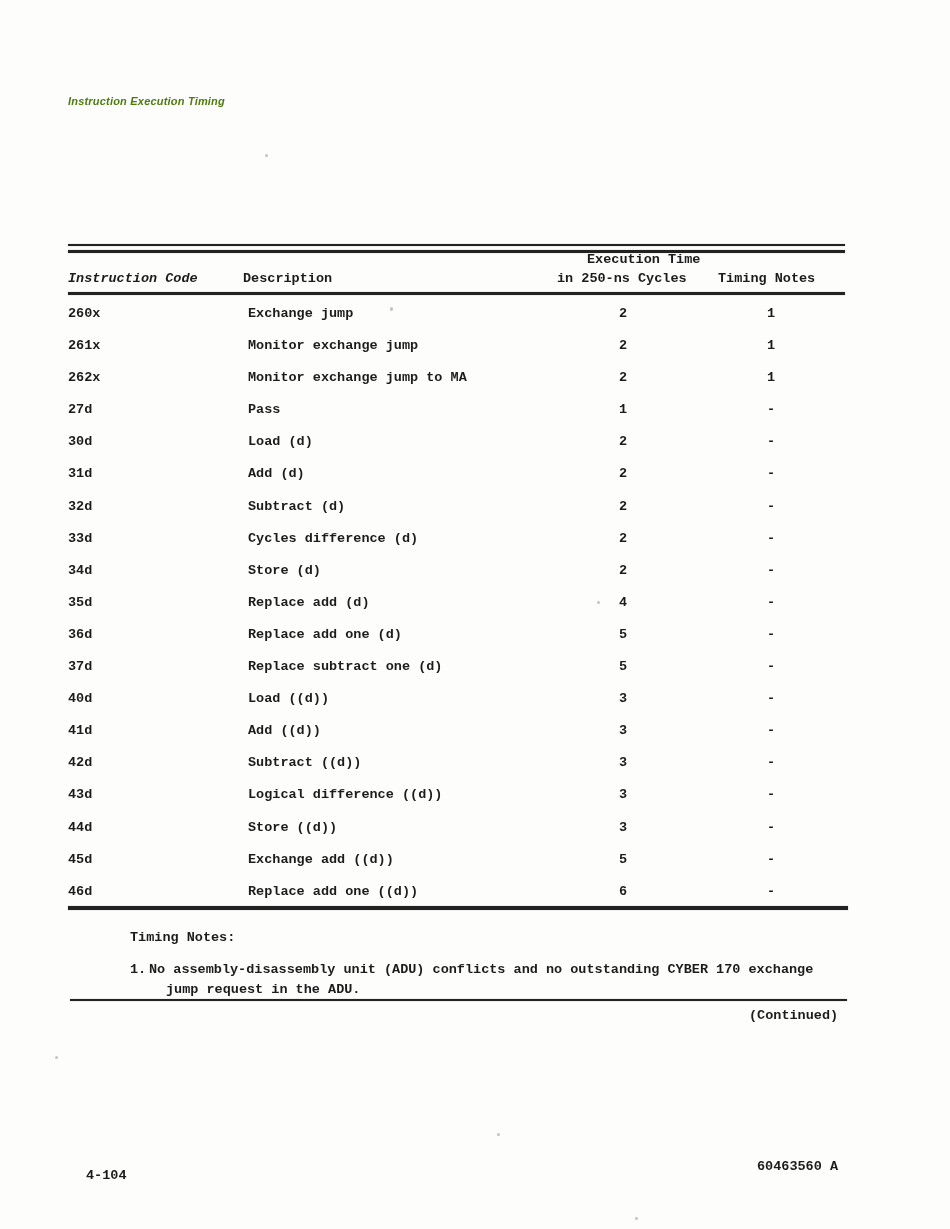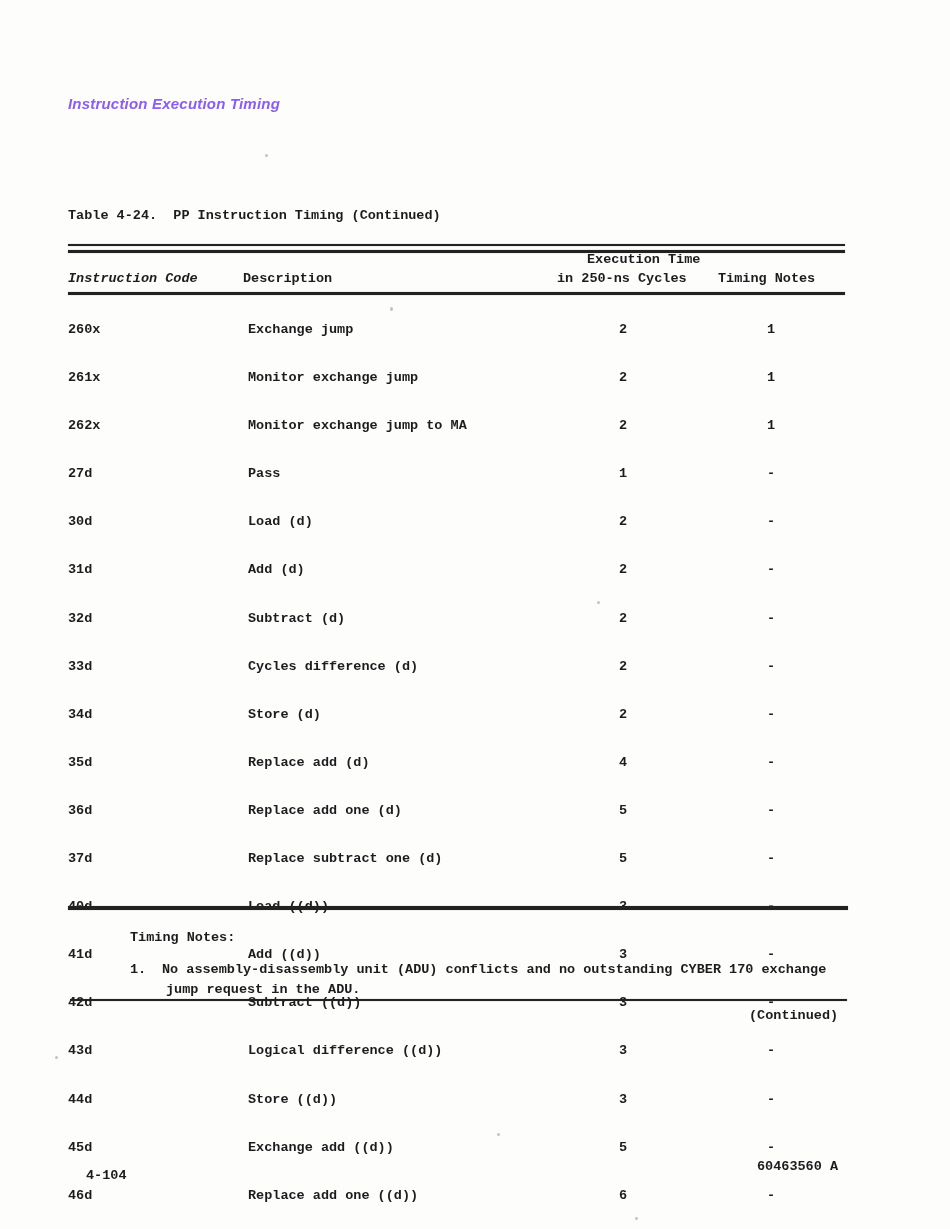--- a/index.html
+++ b/index.html
@@ -16,55 +16,53 @@
     font-family: "Liberation Mono", "DejaVu Sans Mono", monospace;
     font-weight: bold;
     font-size: 13.5px;
     overflow: hidden;
   }
   .abs { position: absolute; white-space: pre; }
   .running-header {
     font-family: "Liberation Sans", sans-serif;
     font-style: italic;
     font-weight: bold;
-    font-size: 15px;
+    font-size: 11px;
     letter-spacing: 0.2px;
-    color: #8b5cf6;
+    color: #4d7c0f;
   }
   .rule {
     position: absolute;
     background: #1a1a1a;
   }
   .rule.soft { background: #222; box-shadow: 0 0 1px rgba(0,0,0,0.55); }
   .table-body { position: absolute; left: 0; top: 62px; width: 777px; }
   .row {
     position: relative;
     height: 32.1px;
     line-height: 17px;
-    margin-top: 16px;
   }
   .row .c-code { position: absolute; left: 0;   top: 0; white-space: pre; }
   .row .c-desc { position: absolute; left: 180px; top: 0; white-space: pre; }
   .row .c-cyc  { position: absolute; left: 539px; top: 0; width: 32px; text-align: center; }
   .row .c-note { position: absolute; left: 687px; top: 0; width: 32px; text-align: center; }
   .speck {
     position: absolute;
     background: #555;
     border-radius: 50%;
     opacity: 0.35;
   }
 </style>
 </head>
 <body>
 
 <div class="page">
 
   <div class="abs running-header" style="left:68px; top:95px;">Instruction Execution Timing</div>
 
-  <div class="abs" style="left:68px; top:208px;">Table 4-24.  PP Instruction Timing (Continued)</div>
 
   <div class="abs" style="left:68px; top:243px; width:777px; height:670px; white-space:normal;">
 
     <div class="rule soft" style="left:0; top:1px;  width:777px; height:1.5px;"></div>
     <div class="rule soft" style="left:0; top:7px;  width:777px; height:2.5px;"></div>
 
     <div class="abs" style="left:489px; top:9px;margin-left:30px;">Execution Time</div>
     <div class="abs" style="left:0; top:28px;font-style:italic;">Instruction Code</div>
     <div class="abs" style="left:175px; top:28px;">Description</div>
     <div class="abs" style="left:489px; top:28px;">in 250-ns Cycles</div>
@@ -205,21 +203,21 @@
       <span class="c-cyc">6</span>
       <span class="c-note">-</span>
     </div>
   </div>
 
     <div class="rule soft" style="left:0; top:663px; width:780px; height:3.5px;"></div>
   </div>
 
   <div class="abs" style="left:130px; top:930px;">Timing Notes:</div>
   <div class="abs" style="left:130px; top:962px;">1.</div>
-  <div class="abs" style="left:162px; top:962px;">No assembly-disassembly unit (ADU) conflicts and no outstanding CYBER 170 exchange</div>
+  <div class="abs" style="left:149px; top:962px;">No assembly-disassembly unit (ADU) conflicts and no outstanding CYBER 170 exchange</div>
   <div class="abs" style="left:166px; top:982px;">jump request in the ADU.</div>
 
   <div class="rule soft" style="left:70px; top:999px; width:777px; height:2px;"></div>
 
   <div class="abs" style="left:749px; top:1008px;">(Continued)</div>
 
   <div class="abs" style="left:86px; top:1168px;">4-104</div>
   <div class="abs" style="left:757px; top:1159px;text-align:right;">60463560 A</div>
 
   <div class="speck" style="left:265px; top:154px;  width:3px; height:3px;"></div>

